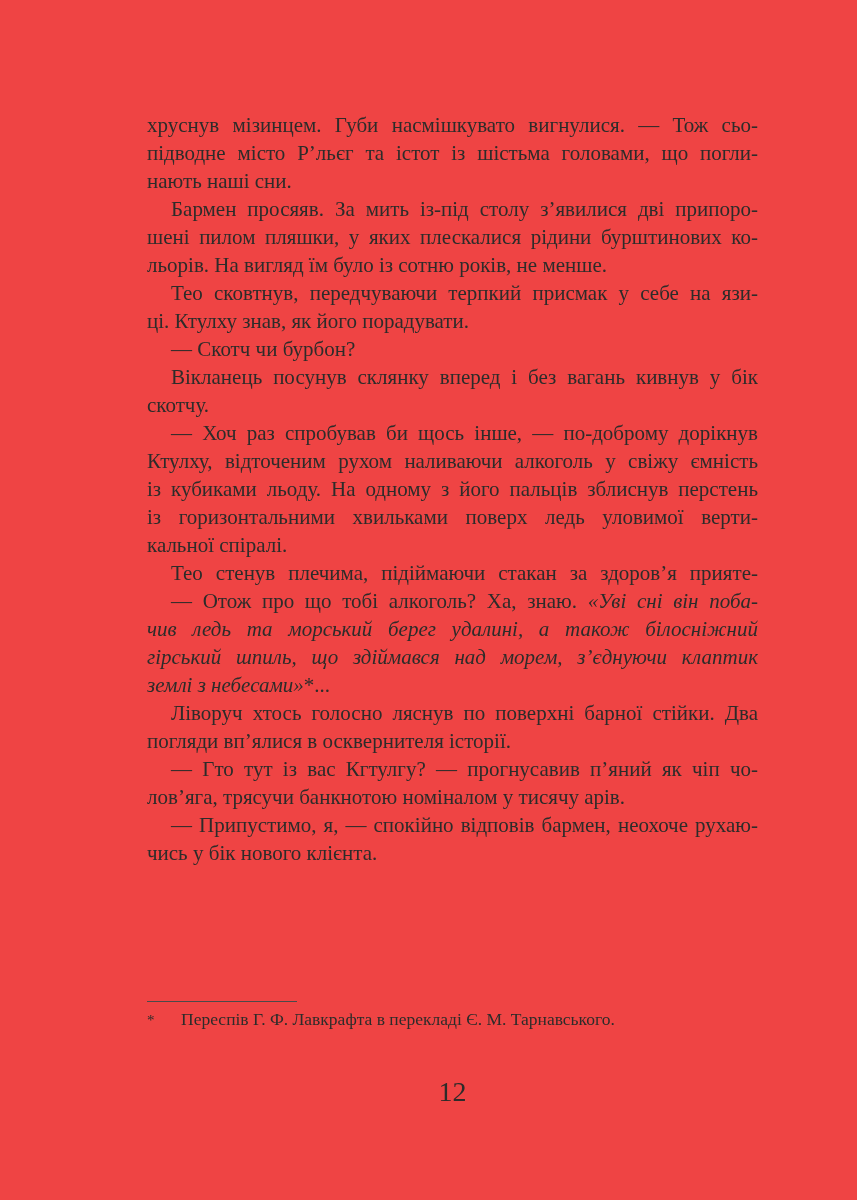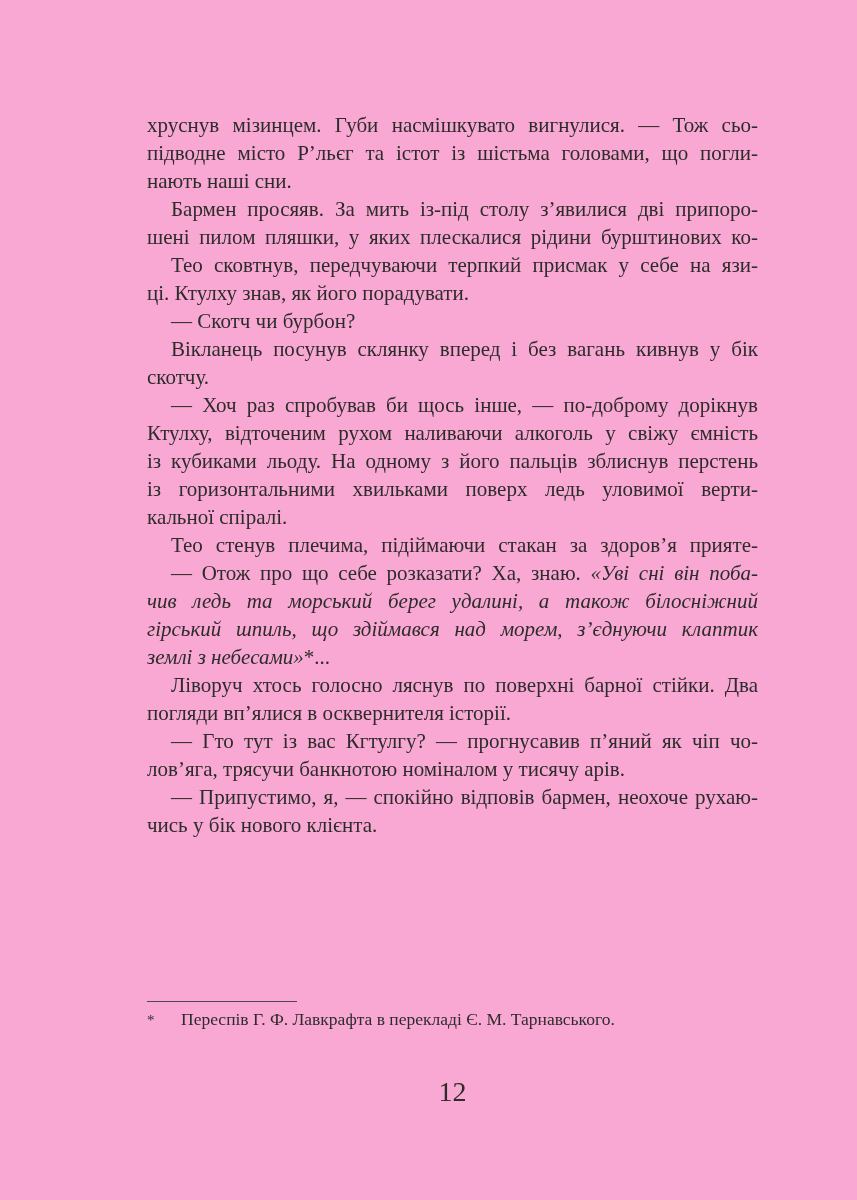--- a/index.html
+++ b/index.html
@@ -5,21 +5,21 @@
   html, body { margin: 0; padding: 0; }
   body {
     width: 857px; height: 1200px;
     background: #ffffff;
     font-family: "Liberation Serif", serif;
     position: relative;
     overflow: hidden;
   }
   .page {
     position: absolute; inset: 0;
-    background: #f9a8d4;
+    background: #ef4444;
     color: #2d2c2a;
     padding-left: 11px;
   }
   .text-block {
     position: absolute;
     left: 147px; top: 111px; width: 611px;
     font-size: 21px;
   }
   .line {
     line-height: 28px;
@@ -61,32 +61,33 @@
 </head>
 <body>
 
 <div class="page">
   <div class="text-block" id="text-block">
       <div class="line"><span>хруснув мізинцем. Губи насмішкувато вигнулися. — Тож сьо-</span></div>
       <div class="line"><span>підводне місто Р’льєг та істот із шістьма головами, що погли-</span></div>
       <div class="line last"><span>нають наші сни.</span></div>
       <div class="line indent"><span>Бармен просяяв. За мить із-під столу з’явилися дві припоро-</span></div>
       <div class="line"><span>шені пилом пляшки, у яких плескалися рідини бурштинових ко-</span></div>
+      <div class="line last"><span>льорів. На вигляд їм було із сотню років, не менше.</span></div>
       <div class="line indent"><span>Тео сковтнув, передчуваючи терпкий присмак у себе на язи-</span></div>
       <div class="line last"><span>ці. Ктулху знав, як його порадувати.</span></div>
       <div class="line last indent"><span>— Скотч чи бурбон?</span></div>
       <div class="line indent"><span>Вікланець посунув склянку вперед і без вагань кивнув у бік</span></div>
       <div class="line last"><span>скотчу.</span></div>
       <div class="line indent"><span>— Хоч раз спробував би щось інше, — по-доброму дорікнув</span></div>
       <div class="line"><span>Ктулху, відточеним рухом наливаючи алкоголь у свіжу ємність</span></div>
       <div class="line"><span>із кубиками льоду. На одному з його пальців зблиснув перстень</span></div>
       <div class="line"><span>із горизонтальними хвильками поверх ледь уловимої верти-</span></div>
       <div class="line last"><span>кальної спіралі.</span></div>
       <div class="line indent"><span>Тео стенув плечима, підіймаючи стакан за здоров’я прияте-</span></div>
-      <div class="line indent"><span>— Отож про що себе розказати? Ха, знаю. </span><span class="italic">«Уві сні він поба-</span></div>
+      <div class="line indent"><span>— Отож про що тобі алкоголь? Ха, знаю. </span><span class="italic">«Уві сні він поба-</span></div>
       <div class="line"><span class="italic">чив ледь та морський берег удалині, а також білосніжний</span></div>
       <div class="line"><span class="italic">гірський шпиль, що здіймався над морем, з’єднуючи клаптик</span></div>
       <div class="line last"><span class="italic">землі з небесами»</span><span>*...</span></div>
       <div class="line indent"><span>Ліворуч хтось голосно ляснув по поверхні барної стійки. Два</span></div>
       <div class="line last"><span>погляди вп’ялися в осквернителя історії.</span></div>
       <div class="line indent"><span>— Гто тут із вас Кгтулгу? — прогнусавив п’яний як чіп чо-</span></div>
       <div class="line last"><span>лов’яга, трясучи банкнотою номіналом у тисячу арів.</span></div>
       <div class="line indent"><span>— Припустимо, я, — спокійно відповів бармен, неохоче рухаю-</span></div>
       <div class="line last"><span>чись у бік нового клієнта.</span></div>
     </div>

